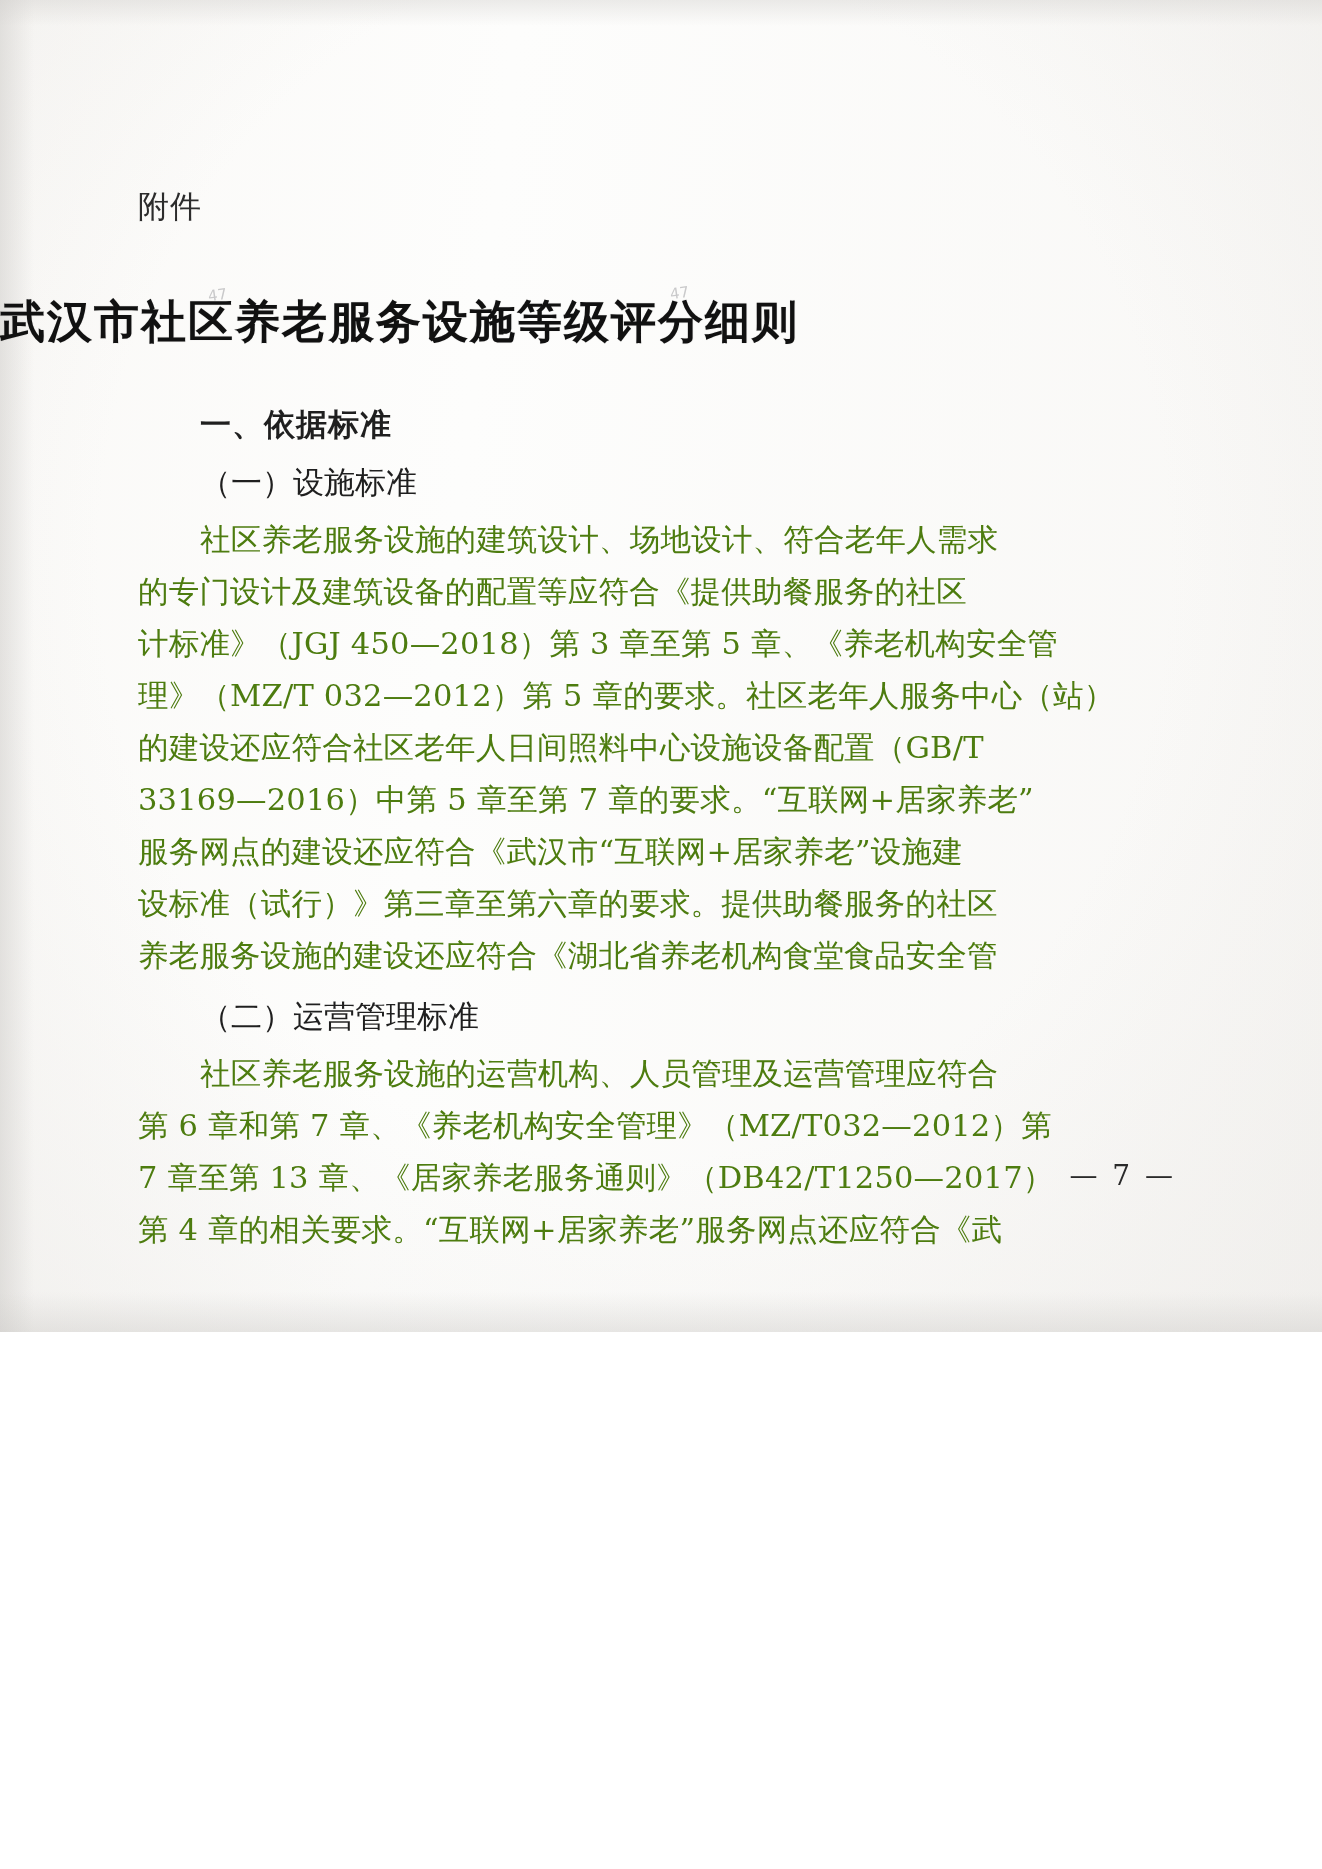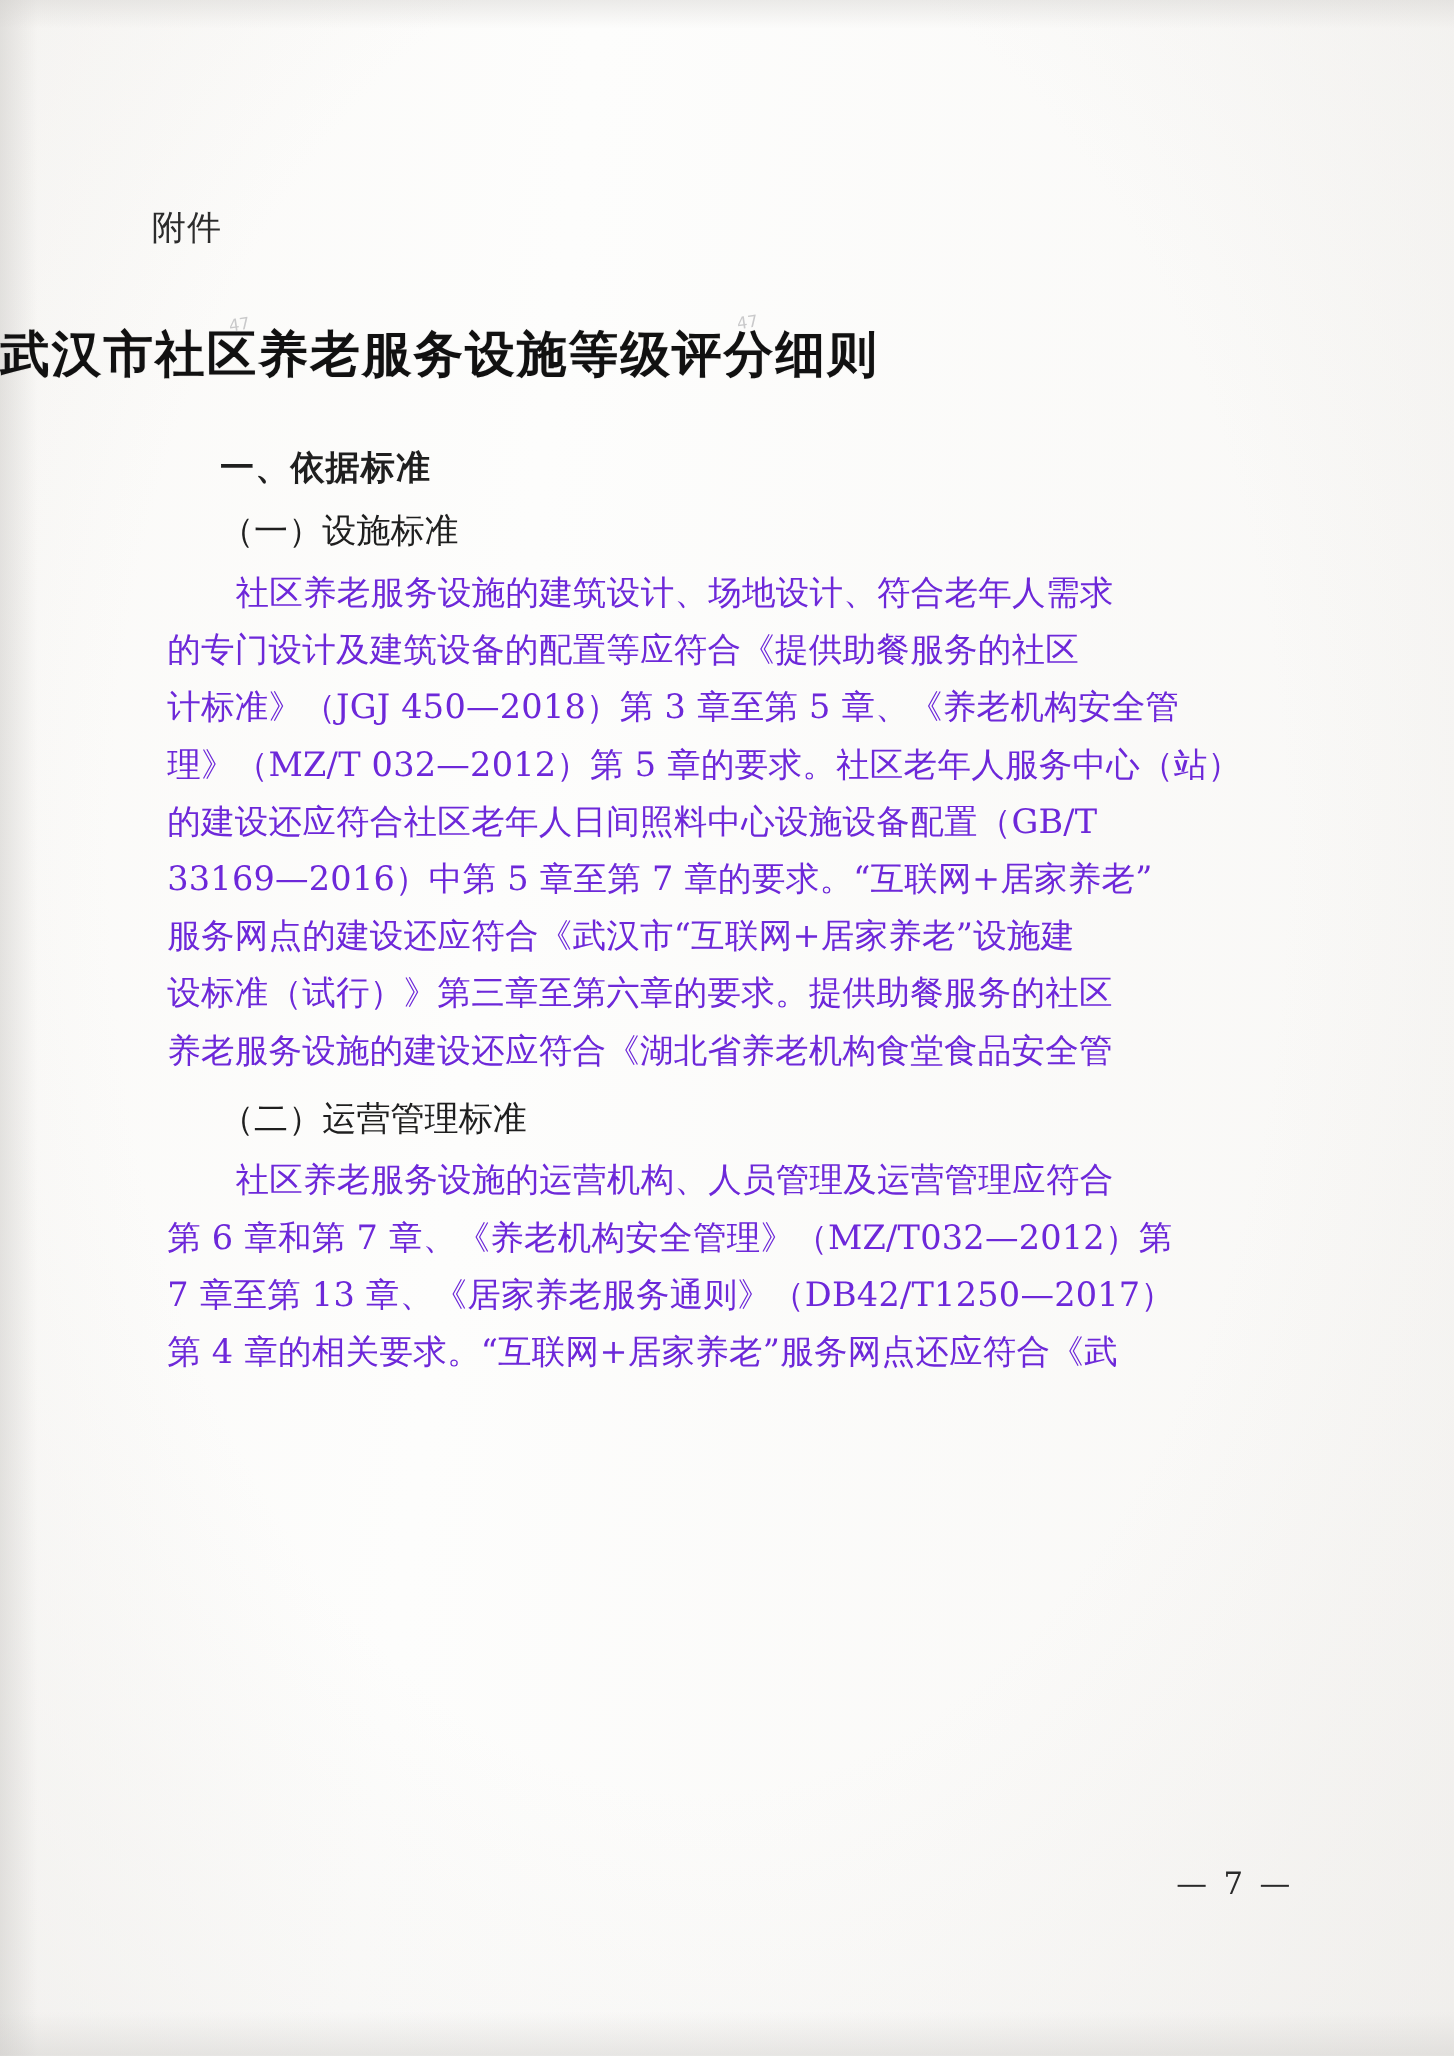--- a/index.html
+++ b/index.html
@@ -3,21 +3,21 @@
 <meta charset="utf-8">
 <style>
   html, body {
     margin: 0;
     padding: 0;
     background: #ffffff;
   }
   .page {
     position: relative;
     width: 1322px;
-    height: 1869px;
+    height: 1332px;
     margin: 0 auto;
     background: #fdfdfd;
     overflow: hidden;
     font-family: "DejaVu Serif", "Liberation Serif", serif;
     color: #1b1b1b;
   }
   
   .scan-tint {
     position: absolute;
     inset: 0;
@@ -96,23 +96,22 @@
     letter-spacing: 0px;
     color: #1f1f1f;
     font-family: Liberation Sans, sans-serif;
     margin: 0 0 10px 0;
     padding-left: 62px;
   }
 
   .body-block {
     font-size: 30.5px;
     line-height: 52px;
-    color: #6d28d9;
+    color: #4d7c0f;
     font-family: "DejaVu Serif", "Liberation Serif", serif;
-    margin-left: 14px;
   }
   .body-line {
     white-space: pre;
     letter-spacing: 0.2px;
     height: 52px;
     line-height: 52px;
   }
   .body-line.indent {
     padding-left: 62px;
   }

